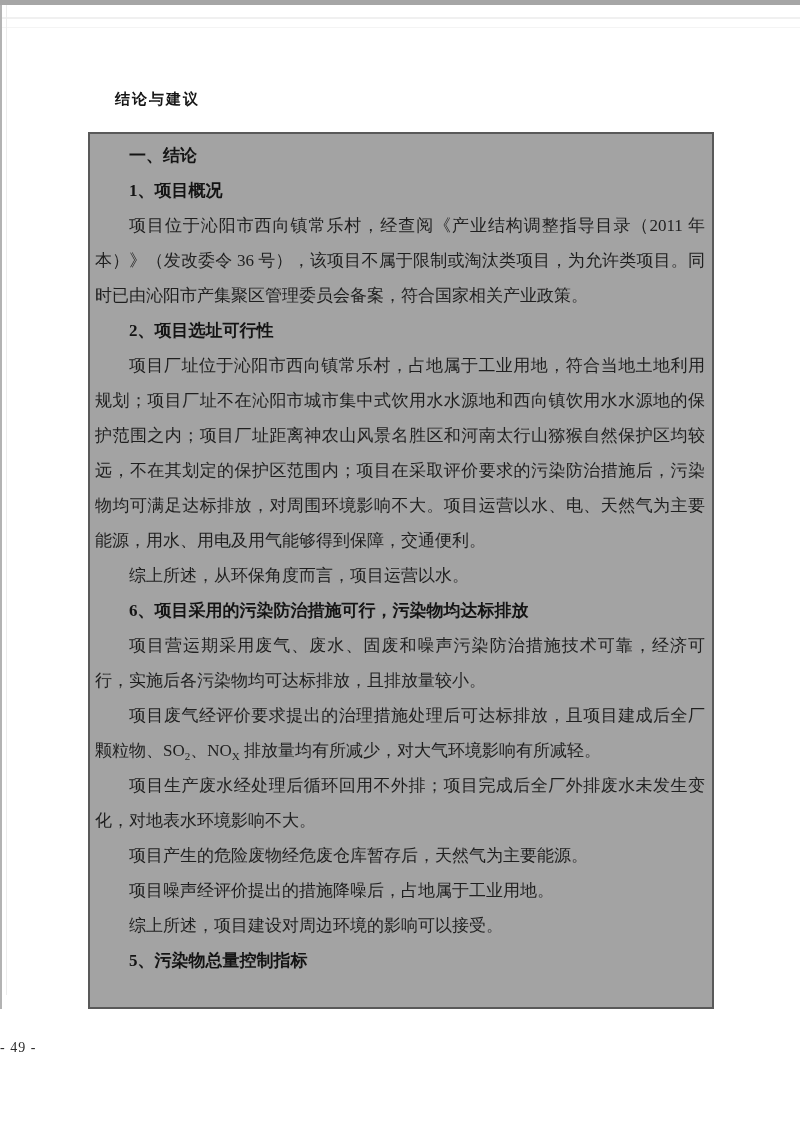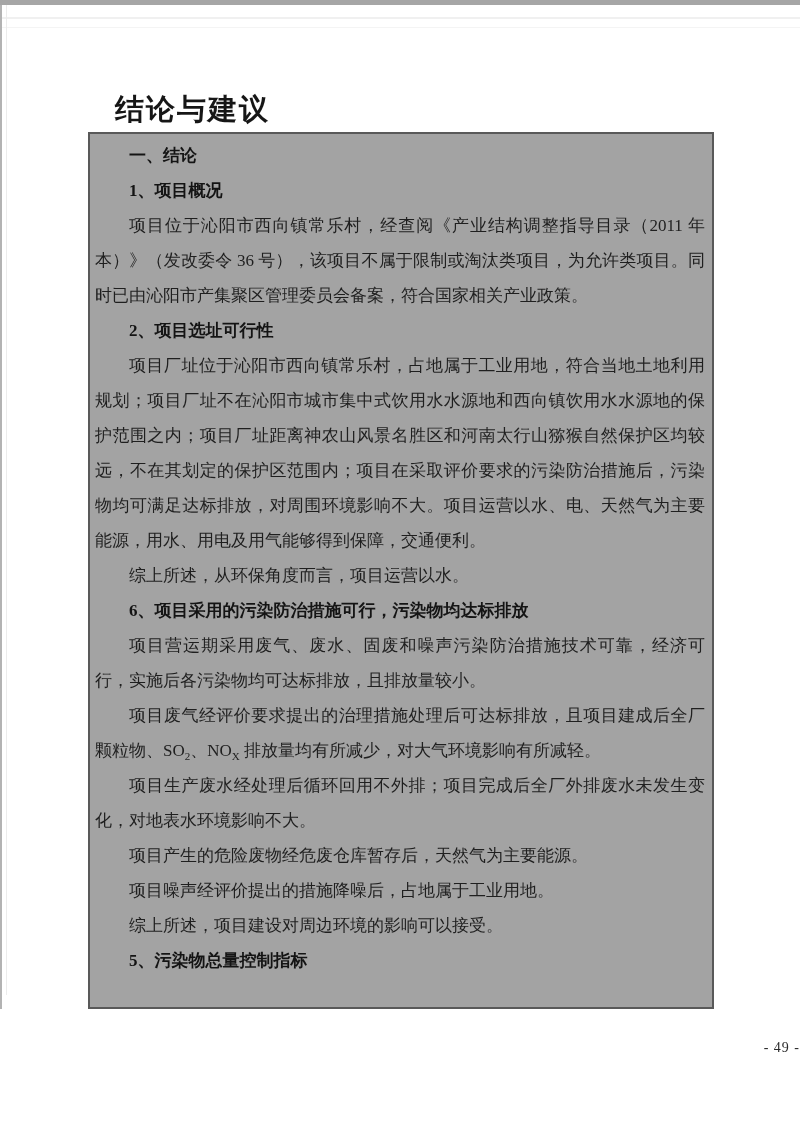--- a/index.html
+++ b/index.html
@@ -14,21 +14,21 @@
   
   .scan-top{position:absolute;top:0;left:0;width:800px;height:5px;background:#a6a6a6;}
   .scan-top-faint{position:absolute;top:17px;left:0;width:800px;height:2px;background:#f0f0f0;}
   .scan-top-faint2{position:absolute;top:27px;left:0;width:800px;height:1px;background:#f4f4f4;}
   .scan-left{position:absolute;top:5px;left:0;width:2px;height:1004px;background:#b3b3b3;}
   .scan-left-faint{position:absolute;top:5px;left:6px;width:1px;height:990px;background:#ececec;}
   
   .doc-title{
     position:absolute;left:115px;top:90px;
     font-family:"Liberation Sans","DejaVu Sans",sans-serif;
-    font-weight:bold;font-size:29px;letter-spacing:2px;color:#161616;
+    font-weight:bold;font-size:15px;letter-spacing:2px;color:#161616;
     margin:0;
   }
   
   .content-box{
     position:absolute;left:88px;top:132px;
     width:626px;height:877px;
     border:2px solid #595959;
     box-sizing:border-box;
     padding:4px 7px 0 5px;
     background:#a3a3a3;
@@ -39,21 +39,21 @@
     line-height:35px;
     text-align:justify;
     text-indent:2em;
     color:#1f1f1f;
   }
   .blk.heading{font-weight:bold;color:#141414;}
   .blk sub{font-size:0.65em;line-height:0;}
   
   .page-number{
     position:absolute;left:0;top:1040px;width:800px;
-    text-align:right;
+    text-align:left;
     font-size:14px;color:#2a2a2a;
     letter-spacing:1px;
   }
 </style>
 </head>
 <body>
 
 <div class="page">
 
   <div class="scan-top"></div>

